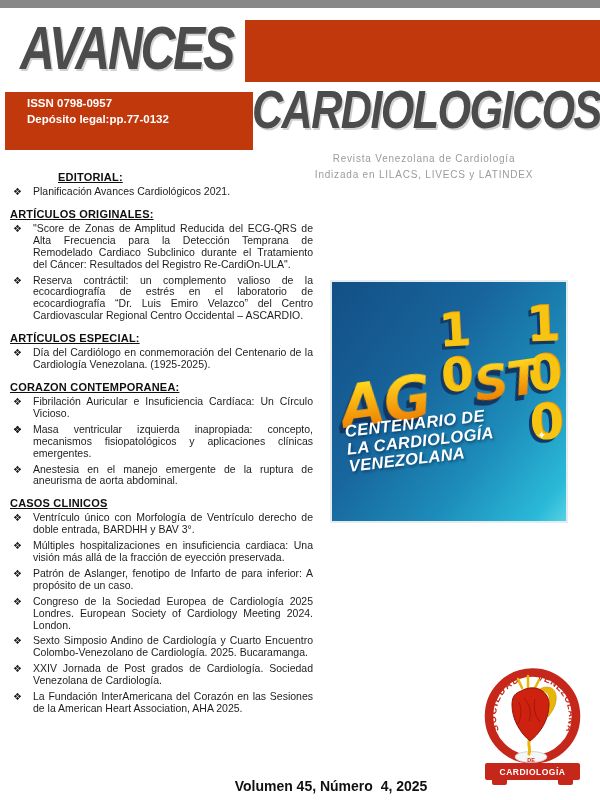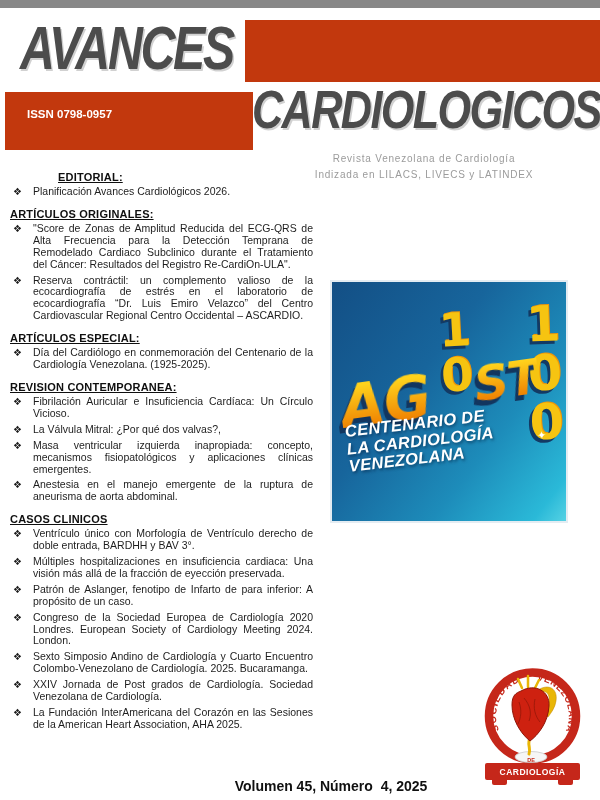--- a/index.html
+++ b/index.html
@@ -14,21 +14,21 @@
   .red-block-top{left:245px;top:12px;width:355px;height:62px;background:var(--accent-red);}
   .title-avances{
     left:20px;top:4px;font-size:62px;font-weight:bold;font-style:italic;
     color:var(--title-gray);letter-spacing:-3px;white-space:nowrap;
     transform:scaleX(.78);transform-origin:0 0;
     text-shadow:2px 2px 0 rgba(0,0,0,.18);
   }
   .issn-bar{
     left:5px;top:84px;width:248px;height:58px;background:var(--accent-red);
     color:#ffffff;font-weight:bold;font-size:11.5px;line-height:16px;
-    padding:14px 0 0 22px;box-sizing:border-box;
+    padding:3px 0 0 22px;box-sizing:border-box;
   }
   .title-cardio{
     left:252px;top:70px;font-size:54px;font-weight:bold;font-style:italic;
     color:var(--title-gray);letter-spacing:-2px;white-space:nowrap;
     transform:scaleX(.80);transform-origin:0 0;
     text-shadow:2px 2px 0 rgba(0,0,0,.18);
   }
   .tagline{
     left:250px;top:143px;width:348px;text-align:center;
     color:var(--tagline-gray);font-size:10px;line-height:16px;letter-spacing:.8px;
@@ -93,56 +93,57 @@
 </style>
 </head>
 <body>
 
 <div class="page">
 
   <div class="abs red-block-top"></div>
   <div class="abs title-avances">AVANCES</div>
   <div class="abs issn-bar">
     <div>ISSN 0798-0957</div>
+    <div>Depósito legal:pp.77-0132</div>
   </div>
   <div class="abs title-cardio">CARDIOLOGICOS</div>
   <div class="abs tagline">
     <div>Revista Venezolana de Cardiología</div>
     <div>Indizada en LILACS, LIVECS y LATINDEX</div>
   </div>
 
   <div class="abs toc">
       <section>
         <h3 class="sec-title">EDITORIAL:</h3>
-        <div class="toc-item"><span class="bullet">❖</span><span>Planificación Avances Cardiológicos 2026.</span></div>
+        <div class="toc-item"><span class="bullet">❖</span><span>Planificación Avances Cardiológicos 2021.</span></div>
       </section>
       <section>
         <h3 class="sec-title">ARTÍCULOS ORIGINALES:</h3>
         <div class="toc-item"><span class="bullet">❖</span><span>"Score de Zonas de Amplitud Reducida del ECG-QRS de Alta Frecuencia para la Detección Temprana de Remodelado Cardiaco Subclinico durante el Tratamiento del Cáncer: Resultados del Registro Re-CardiOn-ULA".</span></div>
         <div class="toc-item"><span class="bullet">❖</span><span>Reserva contráctil: un complemento valioso de la ecocardiografía de estrés en el laboratorio de ecocardiografía “Dr. Luis Emiro Velazco” del Centro Cardiovascular Regional Centro Occidental – ASCARDIO.</span></div>
       </section>
       <section>
         <h3 class="sec-title">ARTÍCULOS ESPECIAL:</h3>
         <div class="toc-item"><span class="bullet">❖</span><span>Día del Cardiólogo en conmemoración del Centenario de la Cardiología Venezolana.   (1925-2025).</span></div>
       </section>
       <section>
-        <h3 class="sec-title">REVISION CONTEMPORANEA:</h3>
+        <h3 class="sec-title">CORAZON CONTEMPORANEA:</h3>
         <div class="toc-item"><span class="bullet">❖</span><span>Fibrilación Auricular e Insuficiencia Cardíaca: Un Círculo Vicioso.</span></div>
-        <div class="toc-item"><span class="bullet">❖</span><span>La Válvula Mitral: ¿Por qué dos valvas?,</span></div>
+        <div class="toc-item"><span class="bullet">❖</span></div>
         <div class="toc-item"><span class="bullet">❖</span><span>Masa ventricular izquierda inapropiada: concepto, mecanismos fisiopatológicos y aplicaciones clínicas emergentes.</span></div>
         <div class="toc-item"><span class="bullet">❖</span><span>Anestesia en el manejo emergente de la ruptura de aneurisma de aorta abdominal.</span></div>
       </section>
       <section>
         <h3 class="sec-title">CASOS CLINICOS</h3>
         <div class="toc-item"><span class="bullet">❖</span><span>Ventrículo único con Morfología de Ventrículo derecho de doble entrada, BARDHH y BAV 3°.</span></div>
         <div class="toc-item"><span class="bullet">❖</span><span>Múltiples hospitalizaciones en insuficiencia cardiaca: Una visión más allá de la fracción de eyección preservada.</span></div>
         <div class="toc-item"><span class="bullet">❖</span><span>Patrón de Aslanger, fenotipo de Infarto de para inferior: A propósito de un caso.</span></div>
       </section>
       <section>
-        <div class="toc-item"><span class="bullet">❖</span><span>Congreso de la Sociedad Europea de Cardiología 2020 Londres. European Society of Cardiology Meeting 2024. London.</span></div>
+        <div class="toc-item"><span class="bullet">❖</span><span>Congreso de la Sociedad Europea de Cardiología 2025 Londres. European Society of Cardiology Meeting 2024. London.</span></div>
         <div class="toc-item"><span class="bullet">❖</span><span>Sexto Simposio Andino de Cardiología y Cuarto Encuentro Colombo-Venezolano de Cardiología. 2025. Bucaramanga.</span></div>
         <div class="toc-item"><span class="bullet">❖</span><span>XXIV Jornada de Post grados de Cardiología. Sociedad Venezolana de Cardiología.</span></div>
         <div class="toc-item"><span class="bullet">❖</span><span>La Fundación InterAmericana del Corazón en las Sesiones de la American Heart Association, AHA 2025.</span></div>
       </section>
     </div>
 
   <div class="abs poster">
     <div class="digit-col center">
         <div>1</div>
         <div>0</div>

